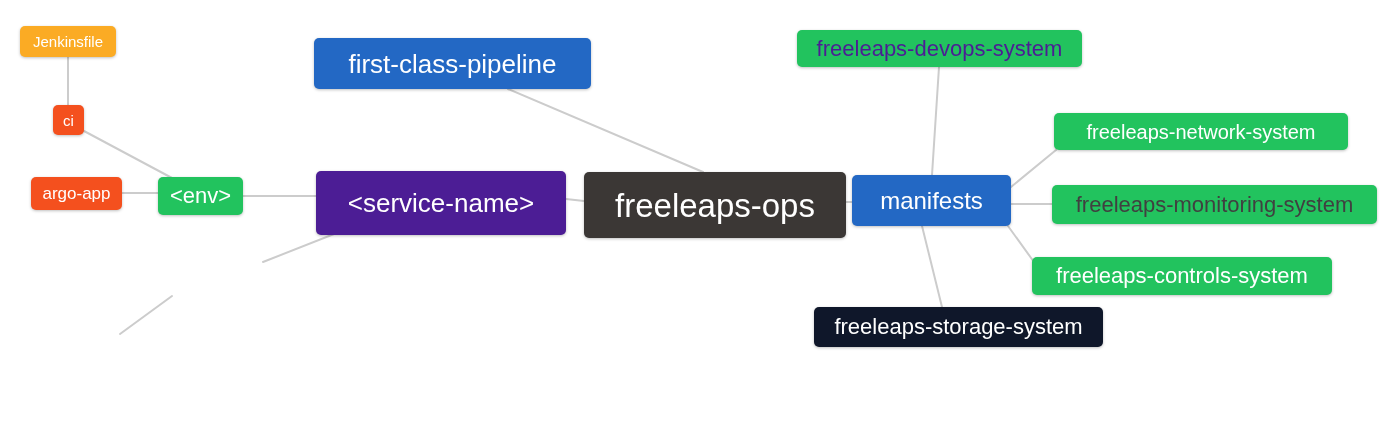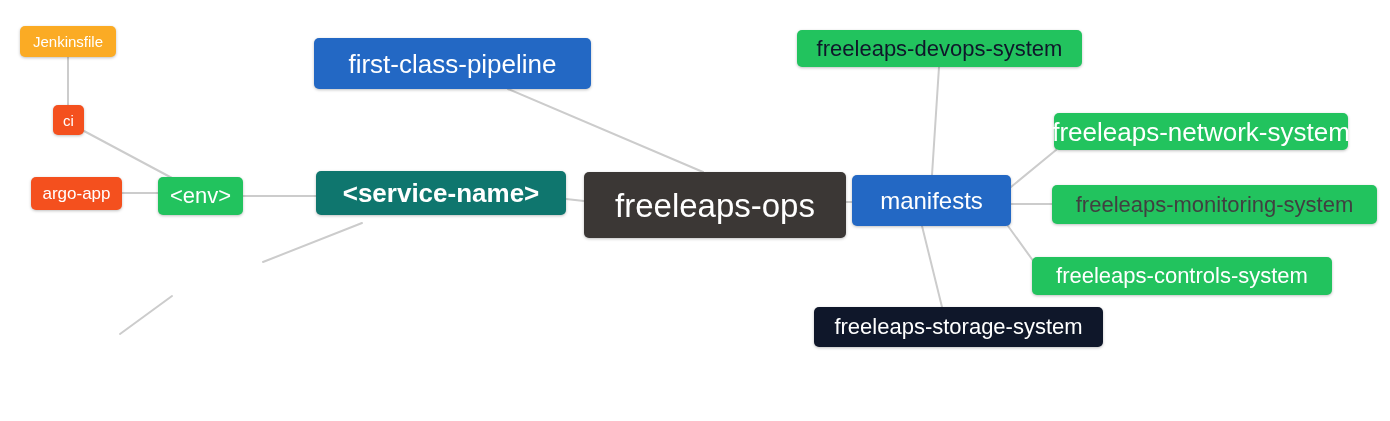--- a/index.html
+++ b/index.html
@@ -63,42 +63,42 @@
       <line x1="1008" y1="226" x2="1034" y2="262" stroke="#cccccc" stroke-width="2" stroke-linecap="round"></line>
       <line x1="922" y1="226" x2="942" y2="307" stroke="#cccccc" stroke-width="2" stroke-linecap="round"></line>
     </svg>
   <div class="node-layer" id="node-layer">
       <div class="node" style="left: 584px; top: 172px; width: 262px; height: 66px; font-size: 33px; background: rgb(59, 55, 53); color: rgb(255, 255, 255);">
         <span>freeleaps-ops</span>
       </div>
       <div class="node" style="left: 314px; top: 38px; width: 277px; height: 51px; font-size: 26px; background: rgb(35, 104, 196); color: rgb(255, 255, 255);">
         <span>first-class-pipeline</span>
       </div>
-      <div class="node" style="left: 316px; top: 171px; width: 250px; height: 44px; font-size: 26px; background: #0f766e; color: rgb(255, 255, 255); font-weight: bold;">
+      <div class="node" style="left: 316px; top: 171px; width: 250px; height: 64px; font-size: 26px; background: #4c1d95; color: rgb(255, 255, 255);">
         <span>&lt;service-name&gt;</span>
       </div>
       <div class="node" style="left: 852px; top: 175px; width: 159px; height: 51px; font-size: 24px; background: rgb(35, 104, 196); color: rgb(255, 255, 255);">
         <span>manifests</span>
       </div>
       <div class="node" style="left: 158px; top: 177px; width: 85px; height: 38px; font-size: 22px; background: rgb(34, 195, 94); color: rgb(255, 255, 255);">
         <span>&lt;env&gt;</span>
       </div>
       <div class="node" style="left: 20px; top: 26px; width: 96px; height: 31px; font-size: 15px; background: rgb(251, 171, 36); color: rgb(255, 255, 255);">
         <span>Jenkinsfile</span>
       </div>
       <div class="node" style="left: 53px; top: 105px; width: 31px; height: 30px; font-size: 15px; background: rgb(244, 80, 30); color: rgb(255, 255, 255);">
         <span>ci</span>
       </div>
       <div class="node" style="left: 31px; top: 177px; width: 91px; height: 33px; font-size: 17px; background: rgb(244, 80, 30); color: rgb(255, 255, 255);">
         <span>argo-app</span>
       </div>
-      <div class="node" style="left: 797px; top: 30px; width: 285px; height: 37px; font-size: 22px; background: rgb(34, 195, 94); color: #0f172a;">
+      <div class="node" style="left: 797px; top: 30px; width: 285px; height: 37px; font-size: 22px; background: rgb(34, 195, 94); color: #4c1d95;">
         <span>freeleaps-devops-system</span>
       </div>
-      <div class="node" style="left: 1054px; top: 113px; width: 294px; height: 37px; font-size: 26px; background: rgb(34, 195, 94); color: rgb(255, 255, 255);">
+      <div class="node" style="left: 1054px; top: 113px; width: 294px; height: 37px; font-size: 20px; background: rgb(34, 195, 94); color: rgb(255, 255, 255);">
         <span>freeleaps-network-system</span>
       </div>
       <div class="node" style="left: 1052px; top: 185px; width: 325px; height: 39px; font-size: 22px; background: rgb(34, 195, 94); color: #404040;">
         <span>freeleaps-monitoring-system</span>
       </div>
       <div class="node" style="left: 1032px; top: 257px; width: 300px; height: 38px; font-size: 22px; background: rgb(34, 195, 94); color: rgb(255, 255, 255);">
         <span>freeleaps-controls-system</span>
       </div>
       <div class="node" style="left: 814px; top: 307px; width: 289px; height: 40px; font-size: 22px; background: #0f172a; color: rgb(255, 255, 255);">
         <span>freeleaps-storage-system</span>

